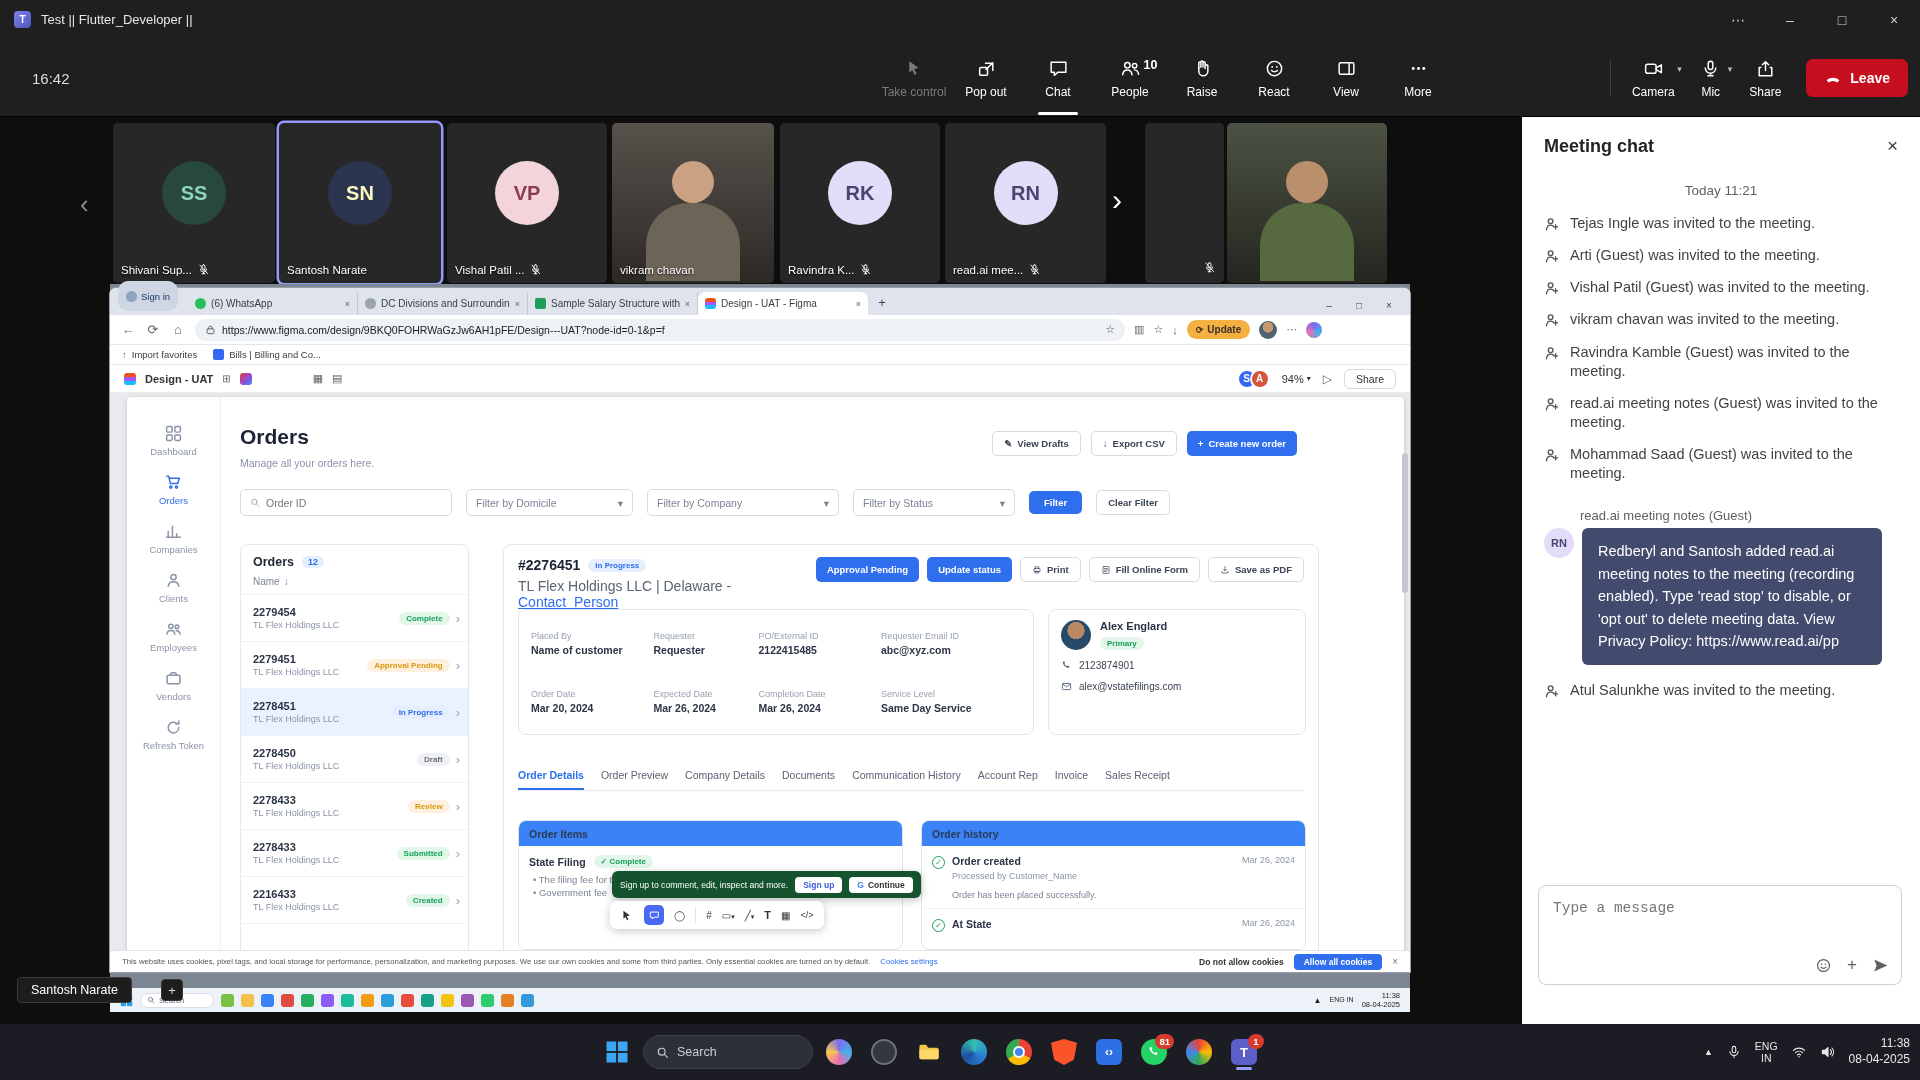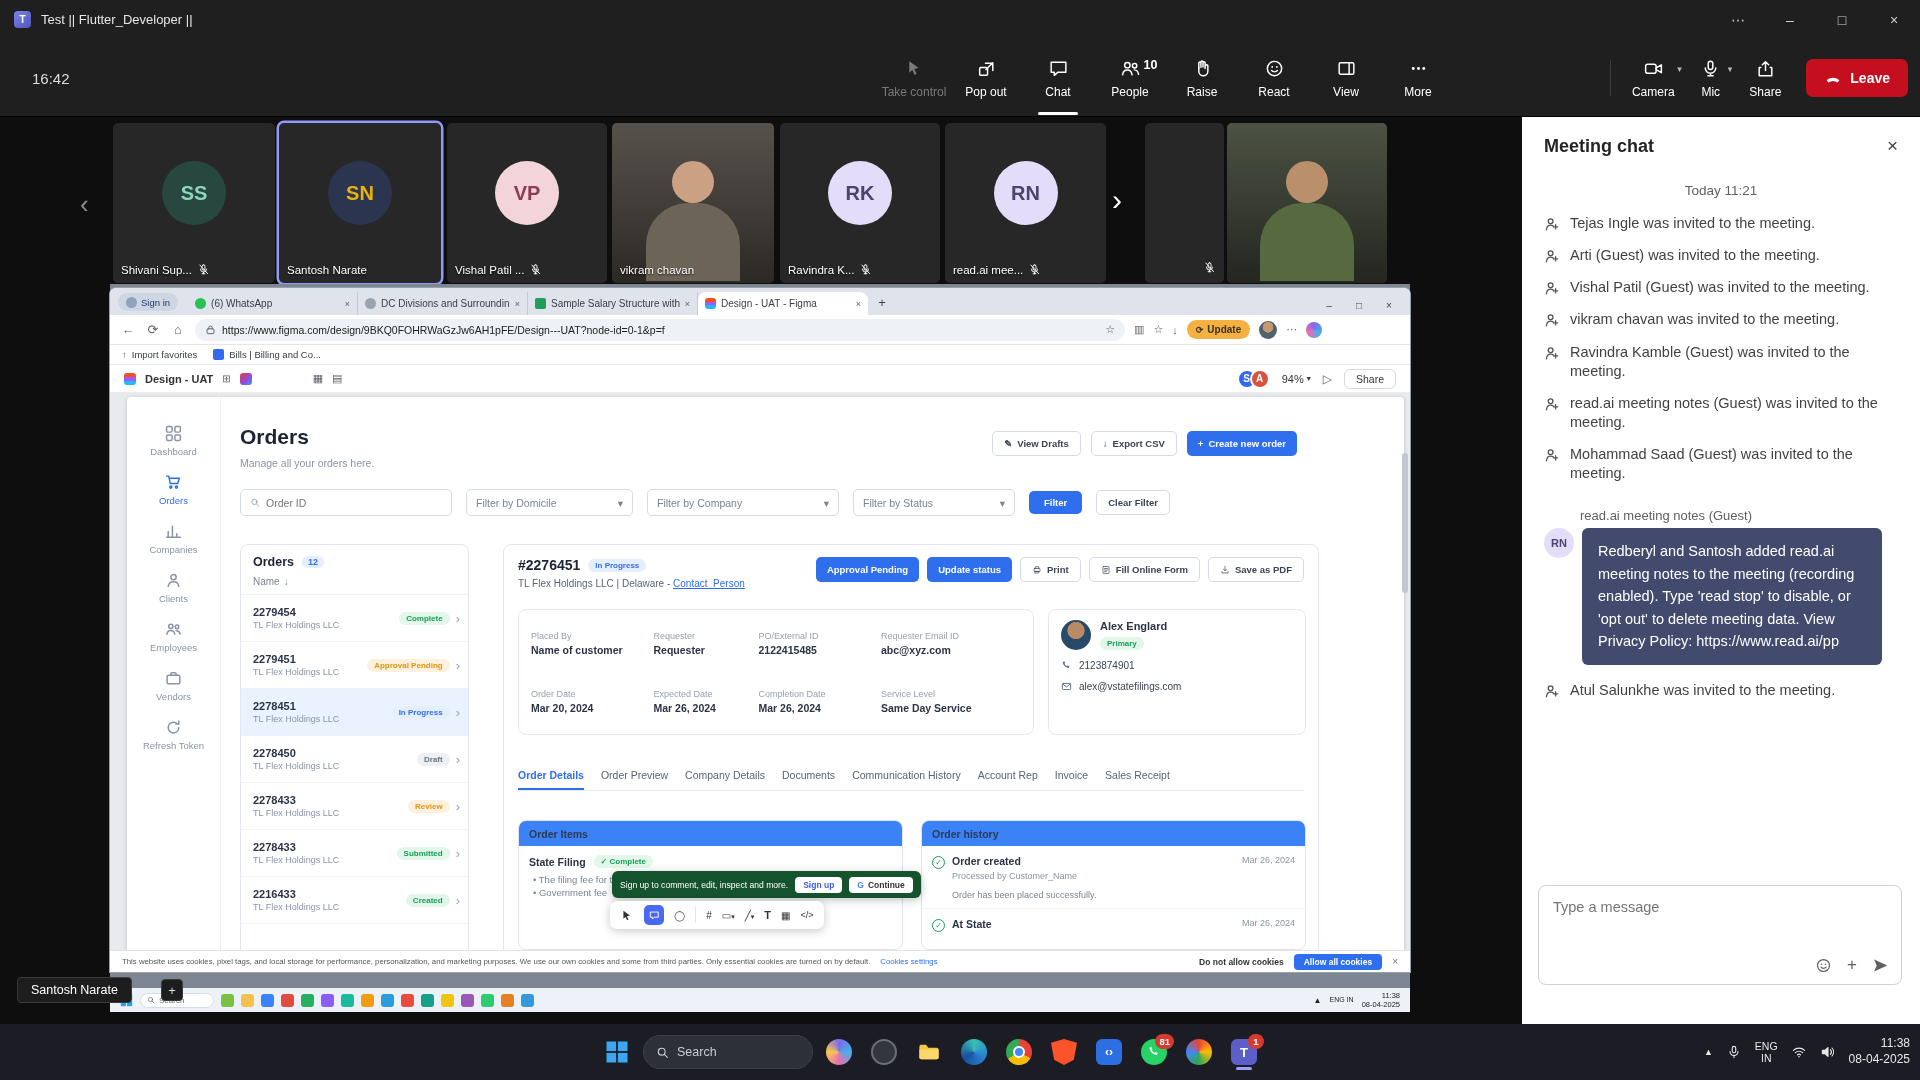--- a/index.html
+++ b/index.html
@@ -42,21 +42,21 @@
 .micoff{width:13px;height:13px;flex:0 0 auto}
 .pm{position:absolute;right:8px;bottom:9px}
 .photo-fill{width:100%;height:100%;position:relative}
 .photo-fill::before{content:"";position:absolute;left:50%;top:24%;transform:translateX(-50%);width:42px;height:42px;border-radius:50%;background:var(--head)}
 .photo-fill::after{content:"";position:absolute;left:50%;top:50%;transform:translateX(-50%);width:94px;height:78px;border-radius:42px 42px 0 0;background:var(--body)}
 
 
 .share-region{position:absolute;left:110px;top:167px;width:1300px;height:728px;background:#7d8794}
 .browser{position:absolute;left:0;top:4px;width:1300px;height:684px;background:#fff;border-radius:6px 6px 0 0;box-shadow:0 0 0 1px #9aa0aa;color:#333}
 .tabstrip{position:absolute;left:0;top:0;width:100%;height:27px;background:#dee3ec;border-radius:6px 6px 0 0;display:flex;align-items:flex-end;padding:0 6px}
-.signin-chip{display:flex;align-items:center;gap:4px;background:#cdd6e2;border-radius:10px;height:18px;padding:0 8px;font-size:9.5px;color:#1b3a6b;margin:0 10px 4px 2px;white-space:nowrap}
+.signin-chip{display:flex;align-items:center;gap:4px;background:#cdd6e2;border-radius:10px;height:30px;padding:0 8px;font-size:9.5px;color:#1b3a6b;margin:0 10px 4px 2px;white-space:nowrap}
 .btab{width:170px;height:23px;display:flex;align-items:center;gap:5px;padding:0 7px;font-size:10px;color:#3c4043;border-right:1px solid #c3cad6}
 .btab .tlabel{flex:1;white-space:nowrap;overflow:hidden}
 .btab .tx{color:#5f6368;font-size:9px}
 .btab.active{background:#fff;border-radius:8px 8px 0 0;border-right:none}
 .fava{width:11px;height:11px;border-radius:50%;flex:0 0 auto}
 .newtab{width:20px;height:20px;display:flex;align-items:center;justify-content:center;color:#444;font-size:13px;margin:0 0 3px 4px}
 .bwinctl{margin-left:auto;display:flex;margin-bottom:4px}
 .bwinctl span{width:30px;text-align:center;color:#444;font-size:10px}
 .addrbar{position:absolute;left:0;top:27px;width:100%;height:30px;background:#fff;display:flex;align-items:center;padding:0 10px;gap:9px;border-bottom:1px solid #e3e6ec}
 .nav-ic{color:#5f6368;font-size:13px;width:16px;text-align:center}
@@ -104,21 +104,21 @@
 .olid{font-size:11px;font-weight:bold;color:#2b3445}
 .olco{font-size:9px;color:#8a94a6;margin-top:2px}
 .chip{font-size:8px;font-weight:bold;padding:2px 7px;border-radius:9px;white-space:nowrap}
 .chip-green{background:#e2f6ea;color:#18a05a}
 .chip-orange{background:#fdf1de;color:#de940f}
 .chip-blue{background:#e5eefd;color:#2f6fed}
 .chip-gray{background:#eef0f4;color:#6b7480}
 .olchev{color:#9aa3b2;font-size:13px;margin-left:6px}
 .dc-head{display:flex;align-items:flex-start;padding:12px 14px 0}
 .dc-no{font-size:14px;font-weight:bold;color:#1c2434}
-.dc-co{font-size:10px;color:#5a6472;margin-top:5px}
+.dc-co{font-size:14px;color:#5a6472;margin-top:5px}
 .dc-co a{color:#2f6fed;text-decoration:underline}
 .dc-actions{margin-left:auto;display:flex;gap:8px}
 .fields{position:absolute;left:14px;top:64px;width:516px;height:126px;border:1px solid #e3e8f0;border-radius:8px;display:grid;grid-template-columns:1.05fr .9fr 1.05fr 1.2fr;grid-template-rows:1fr 1fr;padding:4px 12px}
 .fld{display:flex;flex-direction:column;justify-content:center;gap:3px}
 .fl{font-size:9px;color:#98a1b0}
 .fv{font-size:10.5px;font-weight:bold;color:#2b3445}
 .contact{position:absolute;left:544px;top:64px;width:258px;height:126px;border:1px solid #e3e8f0;border-radius:8px;padding:10px 12px}
 .ct-top{display:flex;align-items:center;gap:9px}
 .ct-av{width:30px;height:30px;border-radius:50%;background:radial-gradient(circle at 50% 35%,#b98a63 0 34%,#274a68 36%);flex:0 0 auto}
 .ct-name{font-size:11px;font-weight:bold;color:#2b3445}
@@ -174,21 +174,21 @@
 .cp-x{margin-left:auto;font-size:19px;color:#444}
 .cp-date{text-align:center;font-size:13.5px;color:#616161;margin:8px 0 16px}
 .sysm{display:flex;gap:9px;padding:0 22px;margin-bottom:13px;font-size:14.5px;color:#424242;line-height:1.32}
 .sysm svg{width:17px;height:17px;flex:0 0 auto;margin-top:2px;color:#555}
 .sender{padding:12px 28px 5px 58px;font-size:13px;color:#616161}
 .bubwrap{display:flex;gap:8px;padding:0 22px;align-items:flex-start}
 .b-av{width:30px;height:30px;border-radius:50%;background:#e3ddf9;color:#4a4470;font-size:11px;font-weight:bold;display:flex;align-items:center;justify-content:center;flex:0 0 auto}
 .bubble{background:#424a6d;color:#fff;font-size:14.5px;line-height:1.55;border-radius:6px;padding:12px 16px;width:300px}
 .after{margin-top:16px}
 .cinput{position:absolute;left:16px;right:18px;top:768px;height:100px;border:1px solid #d1d1d1;border-radius:8px;padding:12px 14px}
-.cinput input{border:none;outline:none;width:100%;font-size:14.5px;color:#ef4444;font-family:Liberation Sans, sans-serif}
+.cinput input{border:none;outline:none;width:100%;font-size:14.5px;color:#ef4444;font-family:Liberation Mono, monospace}
 .ci-icons{position:absolute;right:12px;bottom:9px;display:flex;gap:15px;align-items:center;color:#616161}
 .ci-icons svg{width:17px;height:17px}
 .ci-plus{font-size:17px;color:#616161}
 
 
 .taskbar{position:absolute;left:0;top:1024px;width:1920px;height:56px;background:#1c1d24}
 .tk-group{position:absolute;left:598px;height:56px;display:flex;align-items:center;gap:7px}
 .tk-ic{width:38px;height:38px;border-radius:6px;display:flex;align-items:center;justify-content:center;position:relative}
 .gly{width:26px;height:26px;border-radius:50%}
 .sq{border-radius:6px}
@@ -332,21 +332,21 @@
           <g fill="none" stroke="#fff" stroke-width="1.2" stroke-linecap="round">
             <rect x="6.2" y="2.2" width="3.6" height="6.6" rx="1.8"></rect>
             <path d="M4.3 7.5a3.7 3.7 0 007.4 0M8 11.2v2M6.3 13.2h3.4"></path>
             <path d="M3.5 2.5l9.5 10.5"></path>
           </g>
         </svg>
     </div>
   </div>
 
   <div class="tile sel" style="left:279px;width:162px">
-    <div class="tile-av" style="background:#2c3550;color:#eab308">SN</div>
+    <div class="tile-av" style="background:#2c3550;color:#fef9c3">SN</div>
     <div class="tile-name">
         <span>Santosh Narate</span>
       </div>
   </div>
 
   <div class="tile" style="left:447px;width:160px">
     <div class="tile-av" style="background:#f2d4da;color:#8d3b50">VP</div>
     <div class="tile-name">
         <span>Vishal Patil ...</span>
       <svg class="micoff" viewBox="0 0 16 16">

